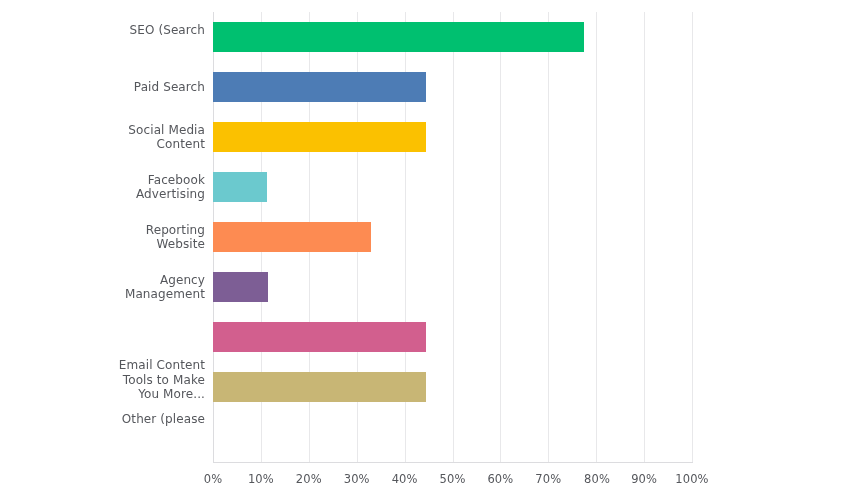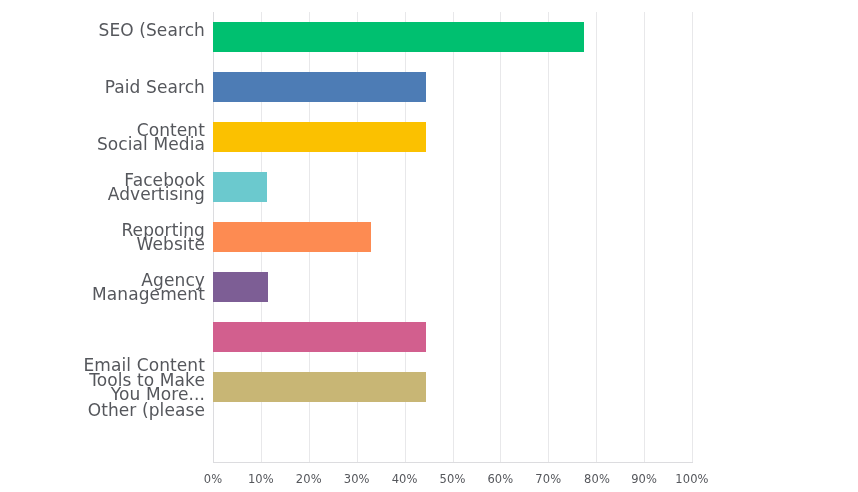--- a/index.html
+++ b/index.html
@@ -54,21 +54,21 @@
     left: 0;
     top: 10px;
     height: 30px;
     width: 0;
   }
   .cat-label {
     position: absolute;
     left: 0;
     width: 205px;
     text-align: right;
-    font-size: 17px;
+    font-size: 12px;
     line-height: 14.5px;
     color: #55575c;
     letter-spacing: 0.1px;
   }
   #x-axis-line {
     position: absolute;
     left: 213px;
     top: 462px;
     width: 480px;
     height: 1px;
@@ -138,43 +138,43 @@
 
   <div id="x-axis-line"></div>
   <div id="category-labels">
       <div class="cat-label" style="top: 22.5px; color: rgb(85, 87, 92);">
         <div>SEO (Search</div>
       </div>
       <div class="cat-label" style="top: 79.75px; color: rgb(85, 87, 92);">
         <div>Paid Search</div>
       </div>
       <div class="cat-label" style="top: 122.5px; color: rgb(85, 87, 92);">
+        <div>Social Media</div>
         <div>Content</div>
-        <div>Social Media</div>
       </div>
       <div class="cat-label" style="top: 172.5px; color: rgb(85, 87, 92);">
         <div>Facebook</div>
         <div>Advertising</div>
       </div>
       <div class="cat-label" style="top: 222.5px; color: rgb(85, 87, 92);">
         <div>Reporting</div>
         <div>Website</div>
       </div>
       <div class="cat-label" style="top: 272.5px; color: rgb(85, 87, 92); text-align: right;">
         <div>Agency</div>
         <div>Management</div>
       </div>
       <div class="cat-label" style="top: 336px; color: rgb(85, 87, 92); margin-top: 22px;">
         <div>Email Content</div>
       </div>
       <div class="cat-label" style="top: 372.5px; color: rgb(85, 87, 92);">
         <div>Tools to Make</div>
         <div>You More...</div>
       </div>
-      <div class="cat-label" style="top: 403px; color: rgb(85, 87, 92);">
+      <div class="cat-label" style="top: 412px; color: rgb(85, 87, 92);">
         <div>Other (please</div>
       </div>
     </div>
   <div id="x-tick-labels">
       <div class="tick-label" style="left: 213px; color: rgb(85, 87, 92);">0%</div>
       <div class="tick-label" style="left: 260.9px; color: rgb(85, 87, 92);">10%</div>
       <div class="tick-label" style="left: 308.8px; color: rgb(85, 87, 92);">20%</div>
       <div class="tick-label" style="left: 356.7px; color: rgb(85, 87, 92);">30%</div>
       <div class="tick-label" style="left: 404.6px; color: rgb(85, 87, 92);">40%</div>
       <div class="tick-label" style="left: 452.5px; color: rgb(85, 87, 92);">50%</div>

